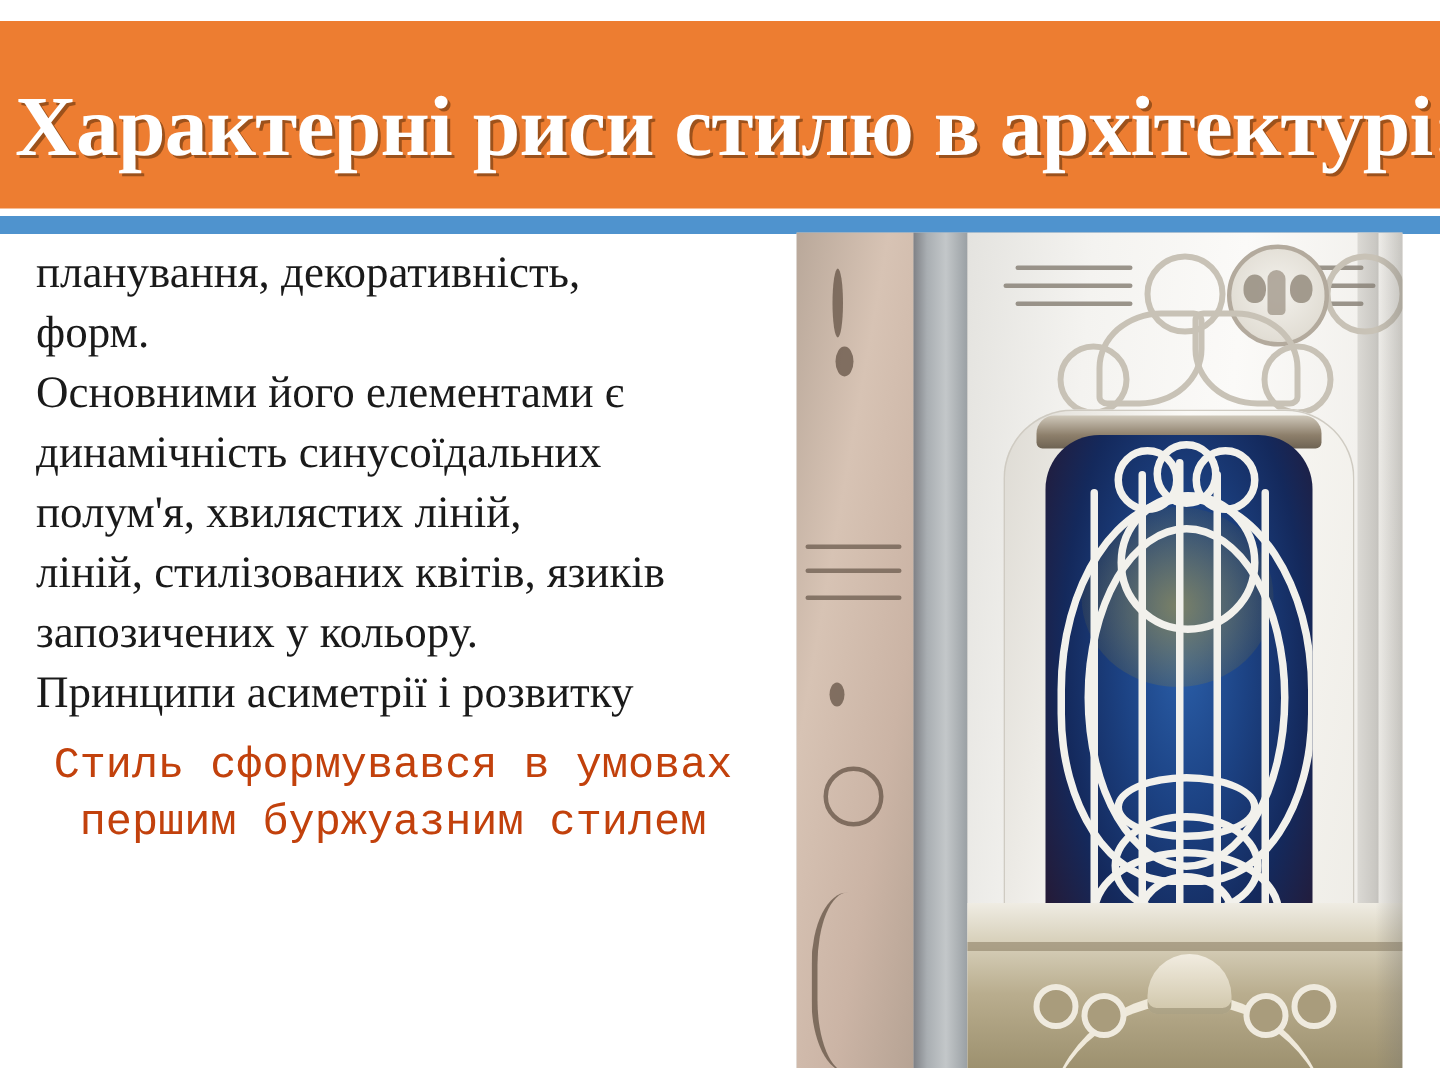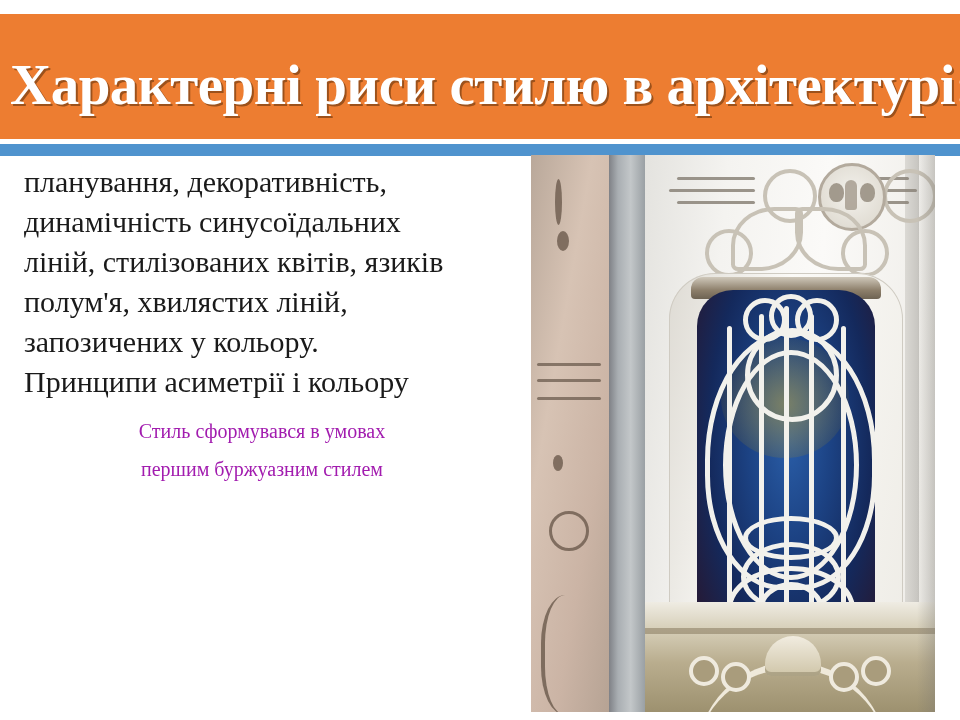--- a/index.html
+++ b/index.html
@@ -62,24 +62,24 @@
     color: #1A1A1A;
     padding-left: 24px;
     white-space: nowrap;
   }
   #emphasis-block {
     margin-top: 10px;
     text-align: center;
     padding: 0 4px;
   }
   .emph-line {
-    font-family: Liberation Serif, serif;
-    font-size: 20px;
+    font-family: Liberation Mono, monospace;
+    font-size: 29px;
     line-height: 38px;
-    color: #a21caf;
+    color: #c2410c;
     white-space: nowrap;
   }
 
   
   #photo {
     position: absolute;
     left: 531px;
     top: 155px;
     width: 404px;
     height: 557px;
@@ -284,25 +284,27 @@
 <body>
 
 <div id="title-banner">
   <div id="title-text">Характерні риси стилю в архітектурі:</div>
 </div>
 <div id="accent-bar"></div>
 
 <div id="body-column">
 
   <div class="serif-line">планування, декоративність,</div>
+  <div class="serif-line">форм.</div>
+  <div class="serif-line">Основними його елементами є</div>
   <div class="serif-line">динамічність синусоїдальних</div>
+  <div class="serif-line">полум'я, хвилястих ліній,</div>
   <div class="serif-line">ліній, стилізованих квітів, язиків</div>
-  <div class="serif-line">полум'я, хвилястих ліній,</div>
   <div class="serif-line">запозичених у кольору.</div>
-  <div class="serif-line">Принципи асиметрії і кольору</div>
+  <div class="serif-line">Принципи асиметрії і розвитку</div>
 
   <div id="emphasis-block">
     <div class="emph-line">Стиль сформувався в умовах</div>
     <div class="emph-line">першим буржуазним стилем</div>
   </div>
 </div>
 
 <div id="photo">
 
   <div class="ph-wall-beige">

